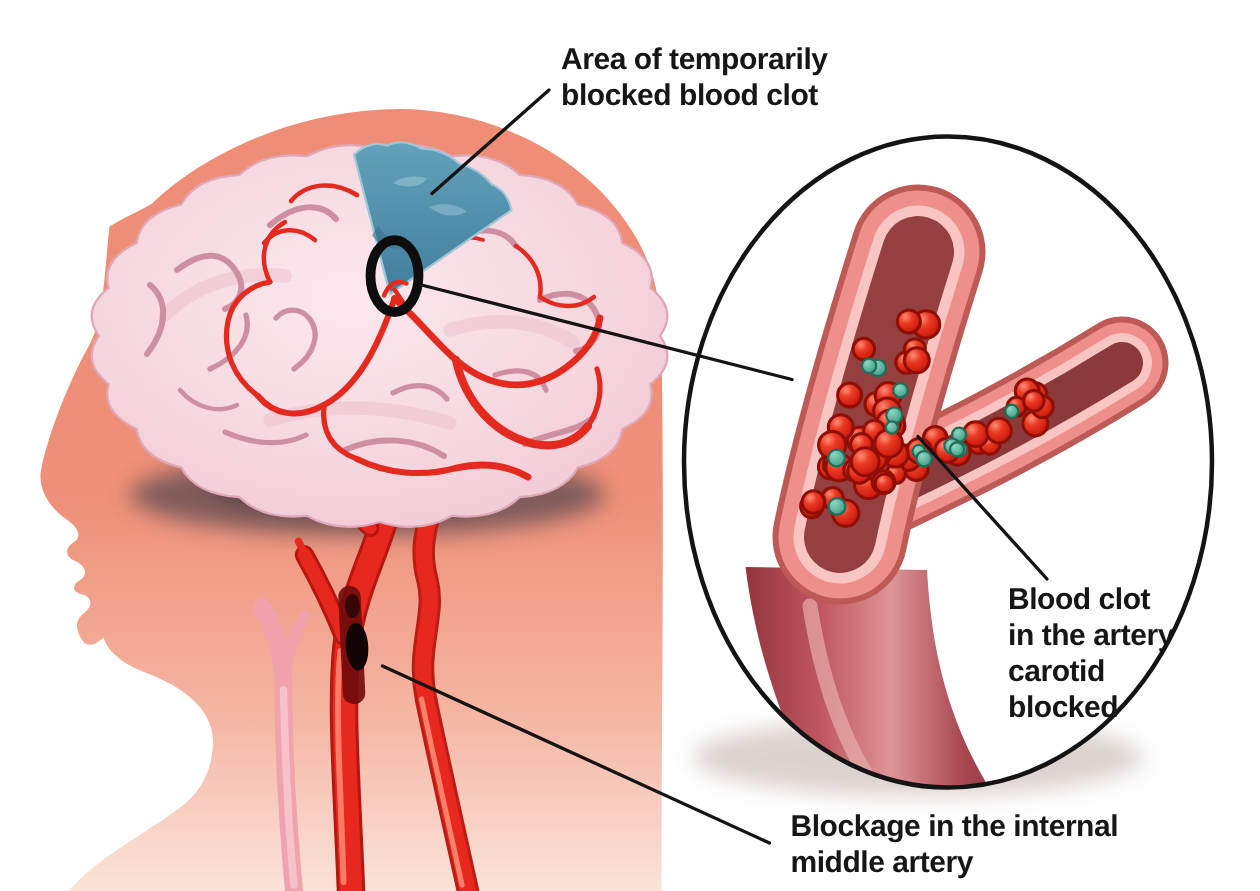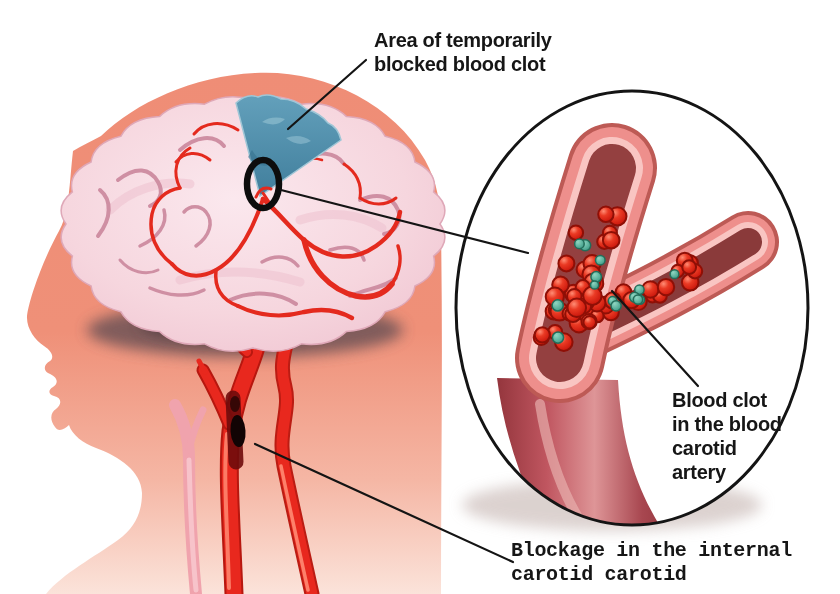--- a/index.html
+++ b/index.html
@@ -265,21 +265,21 @@
     <line x1="255" y1="444" x2="513" y2="562"></line>
   </g>
 </svg>
 
 <div class="label" style="left:374px;top:28px;">
   <div>Area of temporarily</div>
   <div>blocked blood clot</div>
 </div>
 <div class="label" style="left:650px;top:388px;margin-left:22px;">
   <div>Blood clot</div>
-  <div>in the blood</div>
+  <div>in the artery</div>
   <div>carotid</div>
-  <div>artery</div>
-</div>
-<div class="label" style="left:511px;top:539px;font-family:Liberation Mono, monospace;">
+  <div>blocked</div>
+</div>
+<div class="label" style="left:527px;top:539px;">
   <div>Blockage in the internal</div>
-  <div>carotid carotid</div>
+  <div>middle artery</div>
 </div>
 </div>
 
 </body></html>

